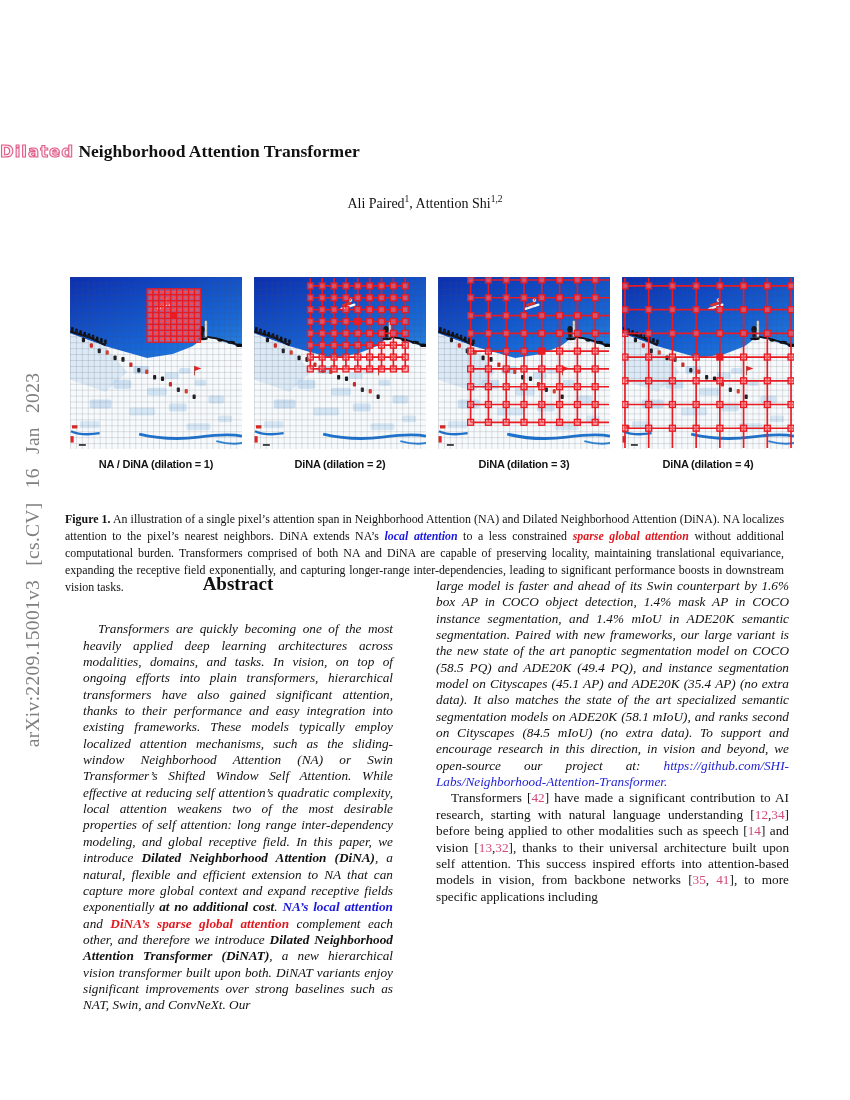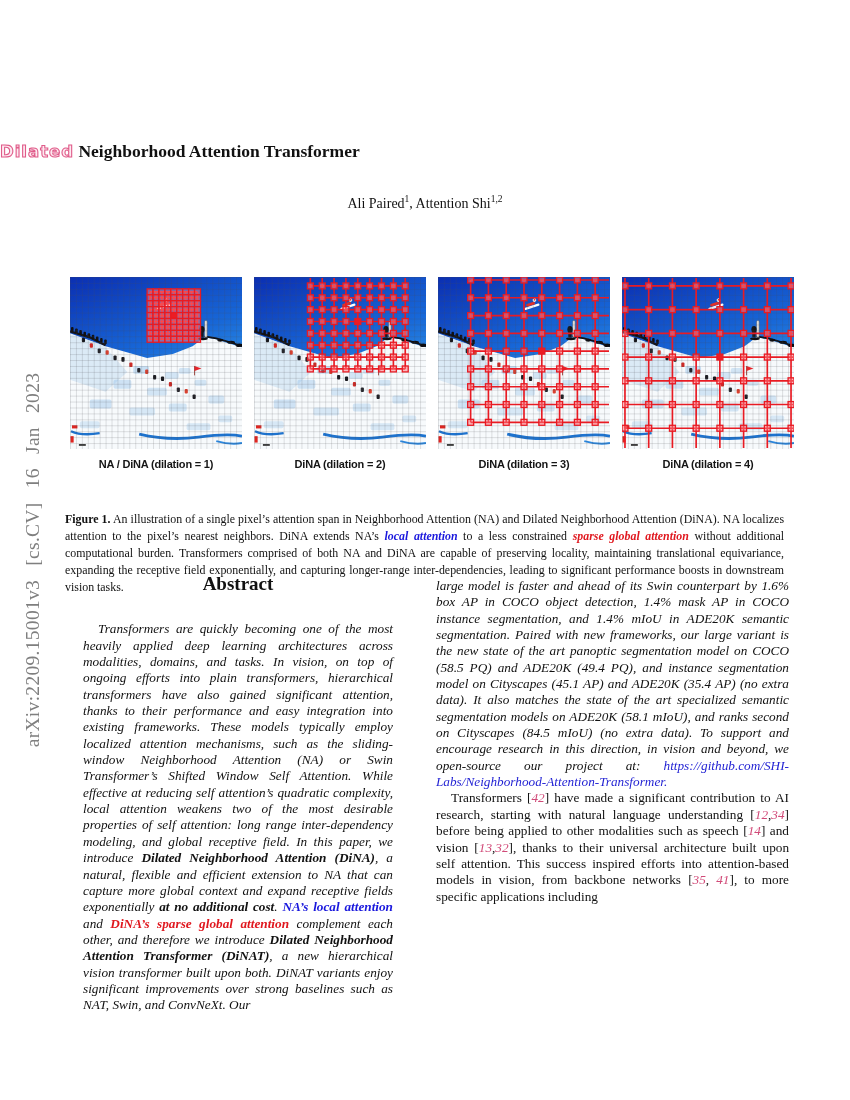--- a/index.html
+++ b/index.html
@@ -27,21 +27,21 @@
   .abs-text{margin:18px;font-style:italic;text-indent:15px;}
   .abs-text2{margin:0;font-style:italic;}
   .intro-heading{font-size:15px;font-weight:700;margin:37px 0 11px 0;}
   .intro-text{margin:0;text-indent:15px;}
   
   .sg-n{}
   .sg-b{font-weight:700;}
   .sg-biblue{font-weight:700;font-style:italic;color:var(--blue);}
   .sg-bired{font-weight:700;font-style:italic;color:var(--red);}
   .sg-link{color:var(--link);font-style:italic;cursor:pointer;}
-  .sg-cite{color:var(--cite);cursor:pointer;font-style:italic;}
+  .sg-cite{color:var(--cite);cursor:pointer;}
   .sg-sup{vertical-align:super;font-size:68%;line-height:0;}
 </style>
 </head>
 <body>
 
 <svg width="0" height="0" style="position:absolute" aria-hidden="true">
   <defs>
     <linearGradient id="skyg" x1="0" y1="0" x2="0.35" y2="1">
       <stop offset="0" stop-color="#0b2fb2"></stop>
       <stop offset="0.5" stop-color="#1767d8"></stop>

